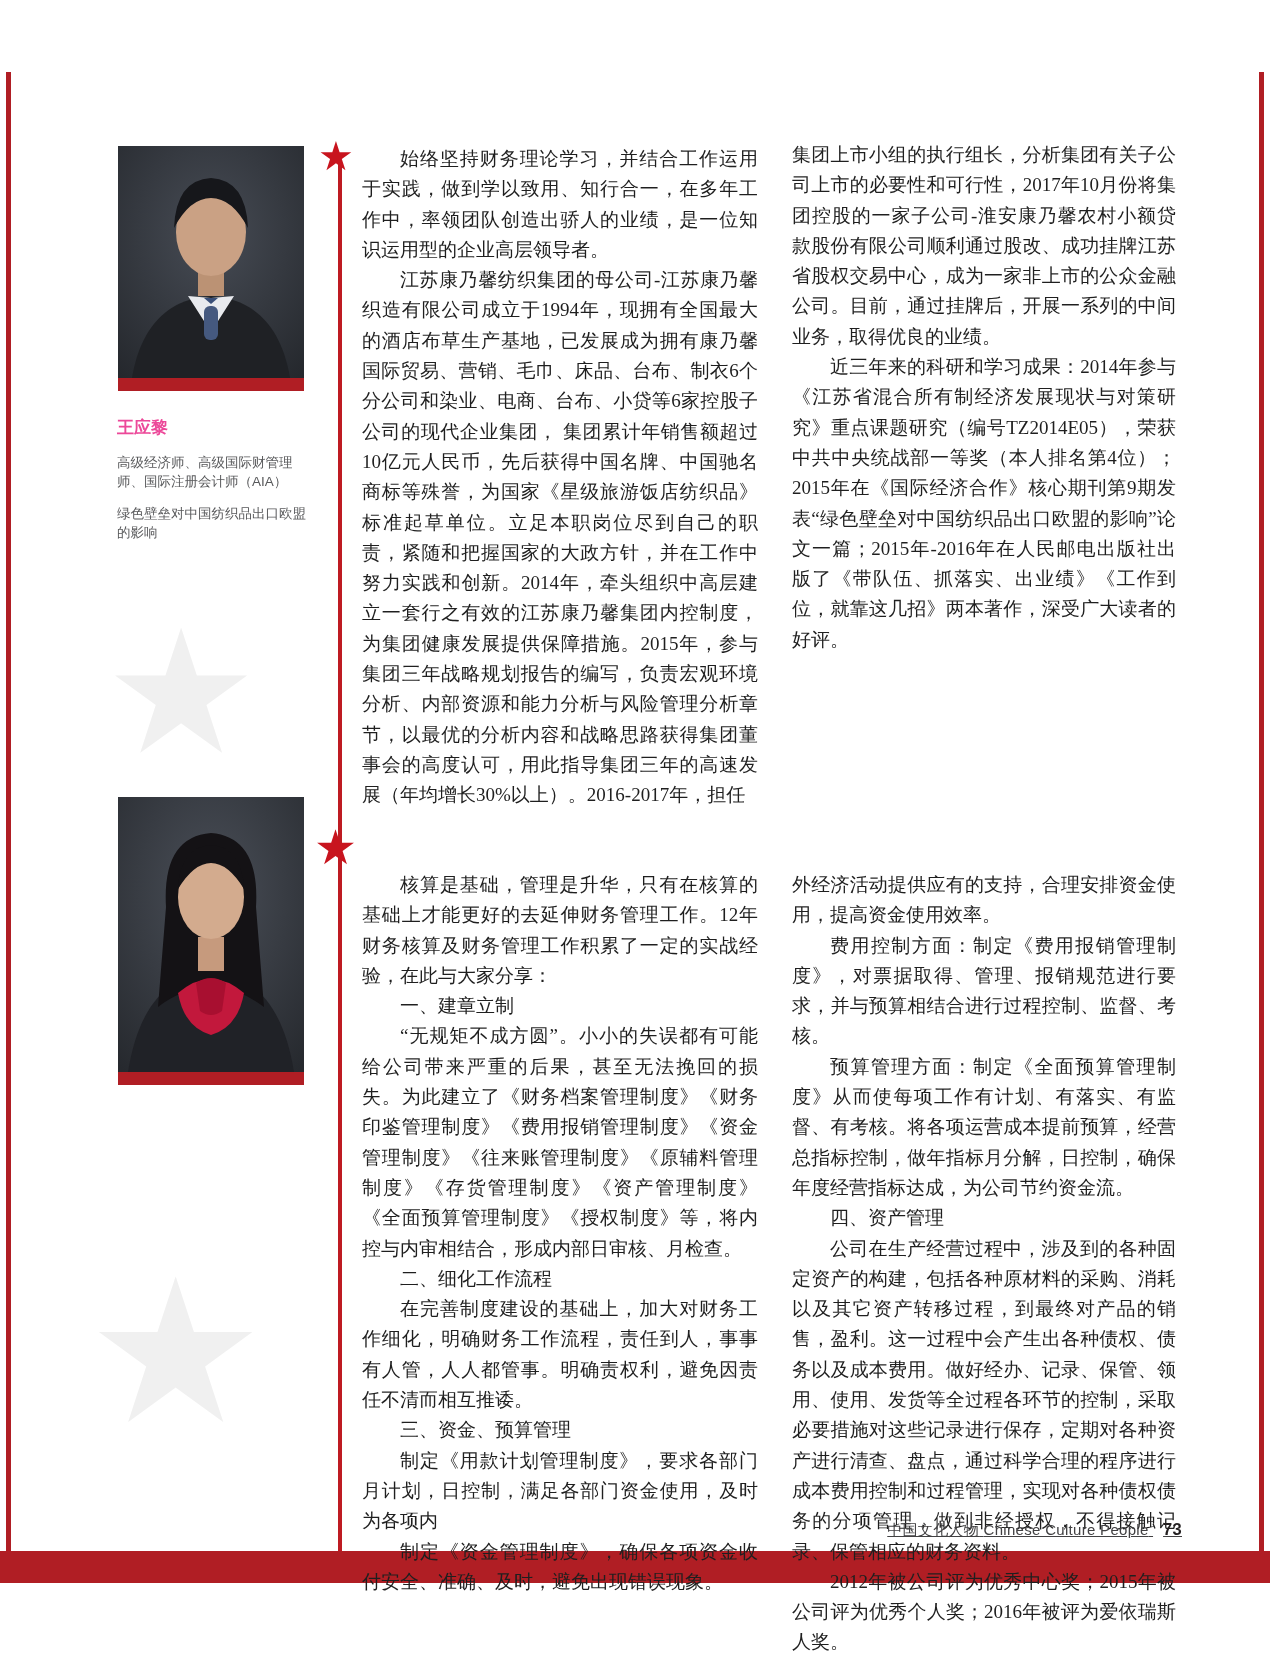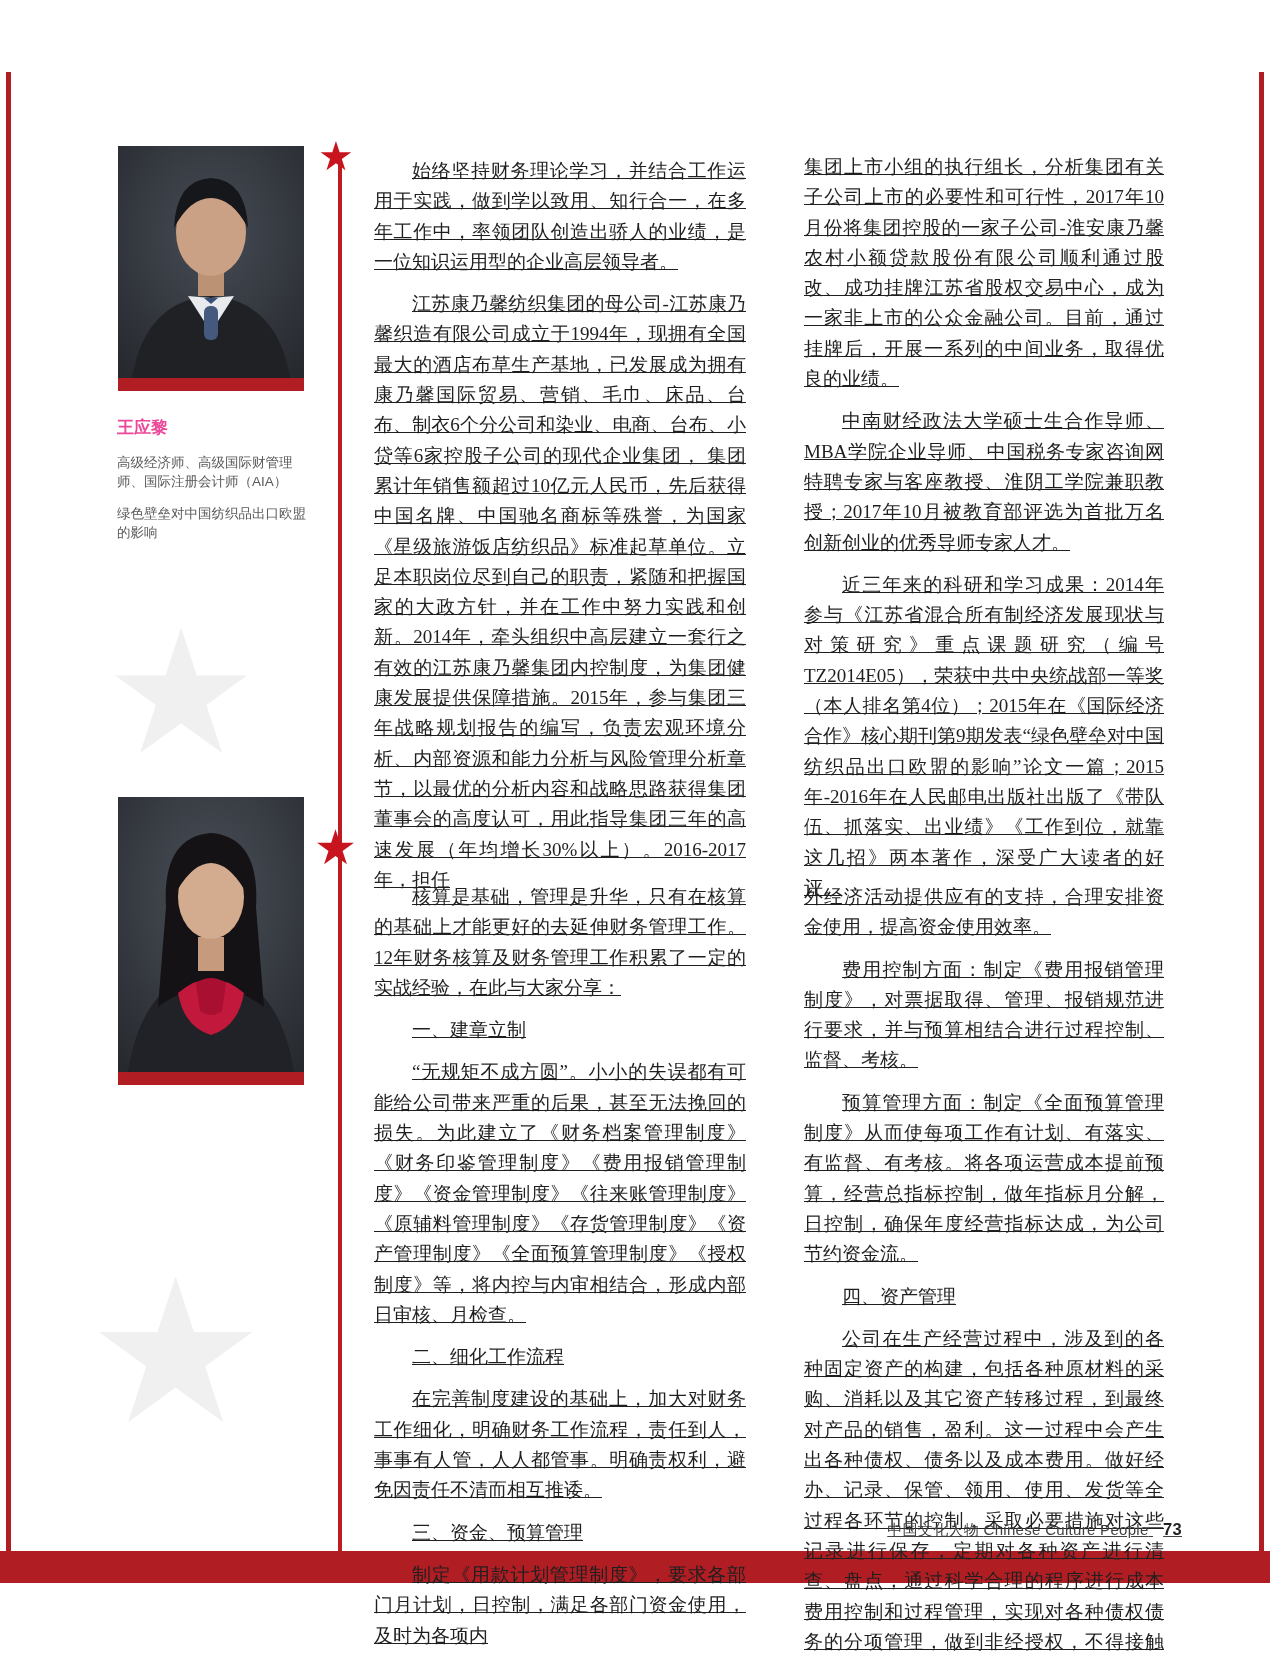--- a/index.html
+++ b/index.html
@@ -38,21 +38,21 @@
   .person-title{font-size:13.5px;line-height:19px;color:#58595b;margin:0 0 13px 0;}
 
   
   .col{position:absolute;text-align:justify;color:#1f1f1f;
        font-family:"Liberation Serif","DejaVu Serif",serif;
        font-size:19px;line-height:30.3px;}
   .s1c1{left:362px;top:144px;width:396px;}
   .s1c2{left:792px;top:140px;width:384px;}
   .s2c1{left:362px;top:870px;width:396px;}
   .s2c2{left:792px;top:870px;width:384px;}
-  .col p{margin:12px;text-indent:2em;text-decoration:underline;}
+  .col p{margin:0;text-indent:2em;}
   .col p.cont{text-indent:0;}
 
   
   .footer{position:absolute;top:1520px;right:88px;font-size:15px;color:#414042;
           letter-spacing:.3px;white-space:nowrap;text-decoration:underline;}
   .footer .pageno{font-weight:bold;font-size:16.5px;color:#231f20;margin-left:10px;}
 </style>
 </head>
 <body>
 
@@ -94,21 +94,20 @@
     <p class="person-title">绿色壁垒对中国纺织品出口欧盟的影响</p>
   </div>
 
   <div class="col s1c1">
     <p>始络坚持财务理论学习，并结合工作运用于实践，做到学以致用、知行合一，在多年工作中，率领团队创造出骄人的业绩，是一位知识运用型的企业高层领导者。</p>
     <p>江苏康乃馨纺织集团的母公司-江苏康乃馨织造有限公司成立于1994年，现拥有全国最大的酒店布草生产基地，已发展成为拥有康乃馨国际贸易、营销、毛巾、床品、台布、制衣6个分公司和染业、电商、台布、小贷等6家控股子公司的现代企业集团， 集团累计年销售额超过10亿元人民币，先后获得中国名牌、中国驰名商标等殊誉，为国家《星级旅游饭店纺织品》标准起草单位。立足本职岗位尽到自己的职责，紧随和把握国家的大政方针，并在工作中努力实践和创新。2014年，牵头组织中高层建立一套行之有效的江苏康乃馨集团内控制度，为集团健康发展提供保障措施。2015年，参与集团三年战略规划报告的编写，负责宏观环境分析、内部资源和能力分析与风险管理分析章节，以最优的分析内容和战略思路获得集团董事会的高度认可，用此指导集团三年的高速发展（年均增长30%以上）。2016-2017年，担任</p>
   </div>
 
   <div class="col s1c2">
     <p class="cont">集团上市小组的执行组长，分析集团有关子公司上市的必要性和可行性，2017年10月份将集团控股的一家子公司-淮安康乃馨农村小额贷款股份有限公司顺利通过股改、成功挂牌江苏省股权交易中心，成为一家非上市的公众金融公司。目前，通过挂牌后，开展一系列的中间业务，取得优良的业绩。</p>
-    <p>中南财经政法大学硕士生合作导师、MBA学院企业导师、中国税务专家咨询网特聘专家与客座教授、淮阴工学院兼职教授；2017年10月被教育部评选为首批万名创新创业的优秀导师专家人才。</p>
     <p>近三年来的科研和学习成果：2014年参与《江苏省混合所有制经济发展现状与对策研究》重点课题研究（编号TZ2014E05），荣获中共中央统战部一等奖（本人排名第4位）；2015年在《国际经济合作》核心期刊第9期发表“绿色壁垒对中国纺织品出口欧盟的影响”论文一篇；2015年-2016年在人民邮电出版社出版了《带队伍、抓落实、出业绩》《工作到位，就靠这几招》两本著作，深受广大读者的好评。</p>
   </div>
 
   <div class="photo photo-2">
     <svg viewBox="0 0 186 275" preserveAspectRatio="none">
       <defs>
         <radialGradient id="bg2" cx="50%" cy="35%" r="80%">
           <stop offset="0%" stop-color="#4a4f58"></stop>
             <stop offset="100%" stop-color="#26292e"></stop>
         </radialGradient>

